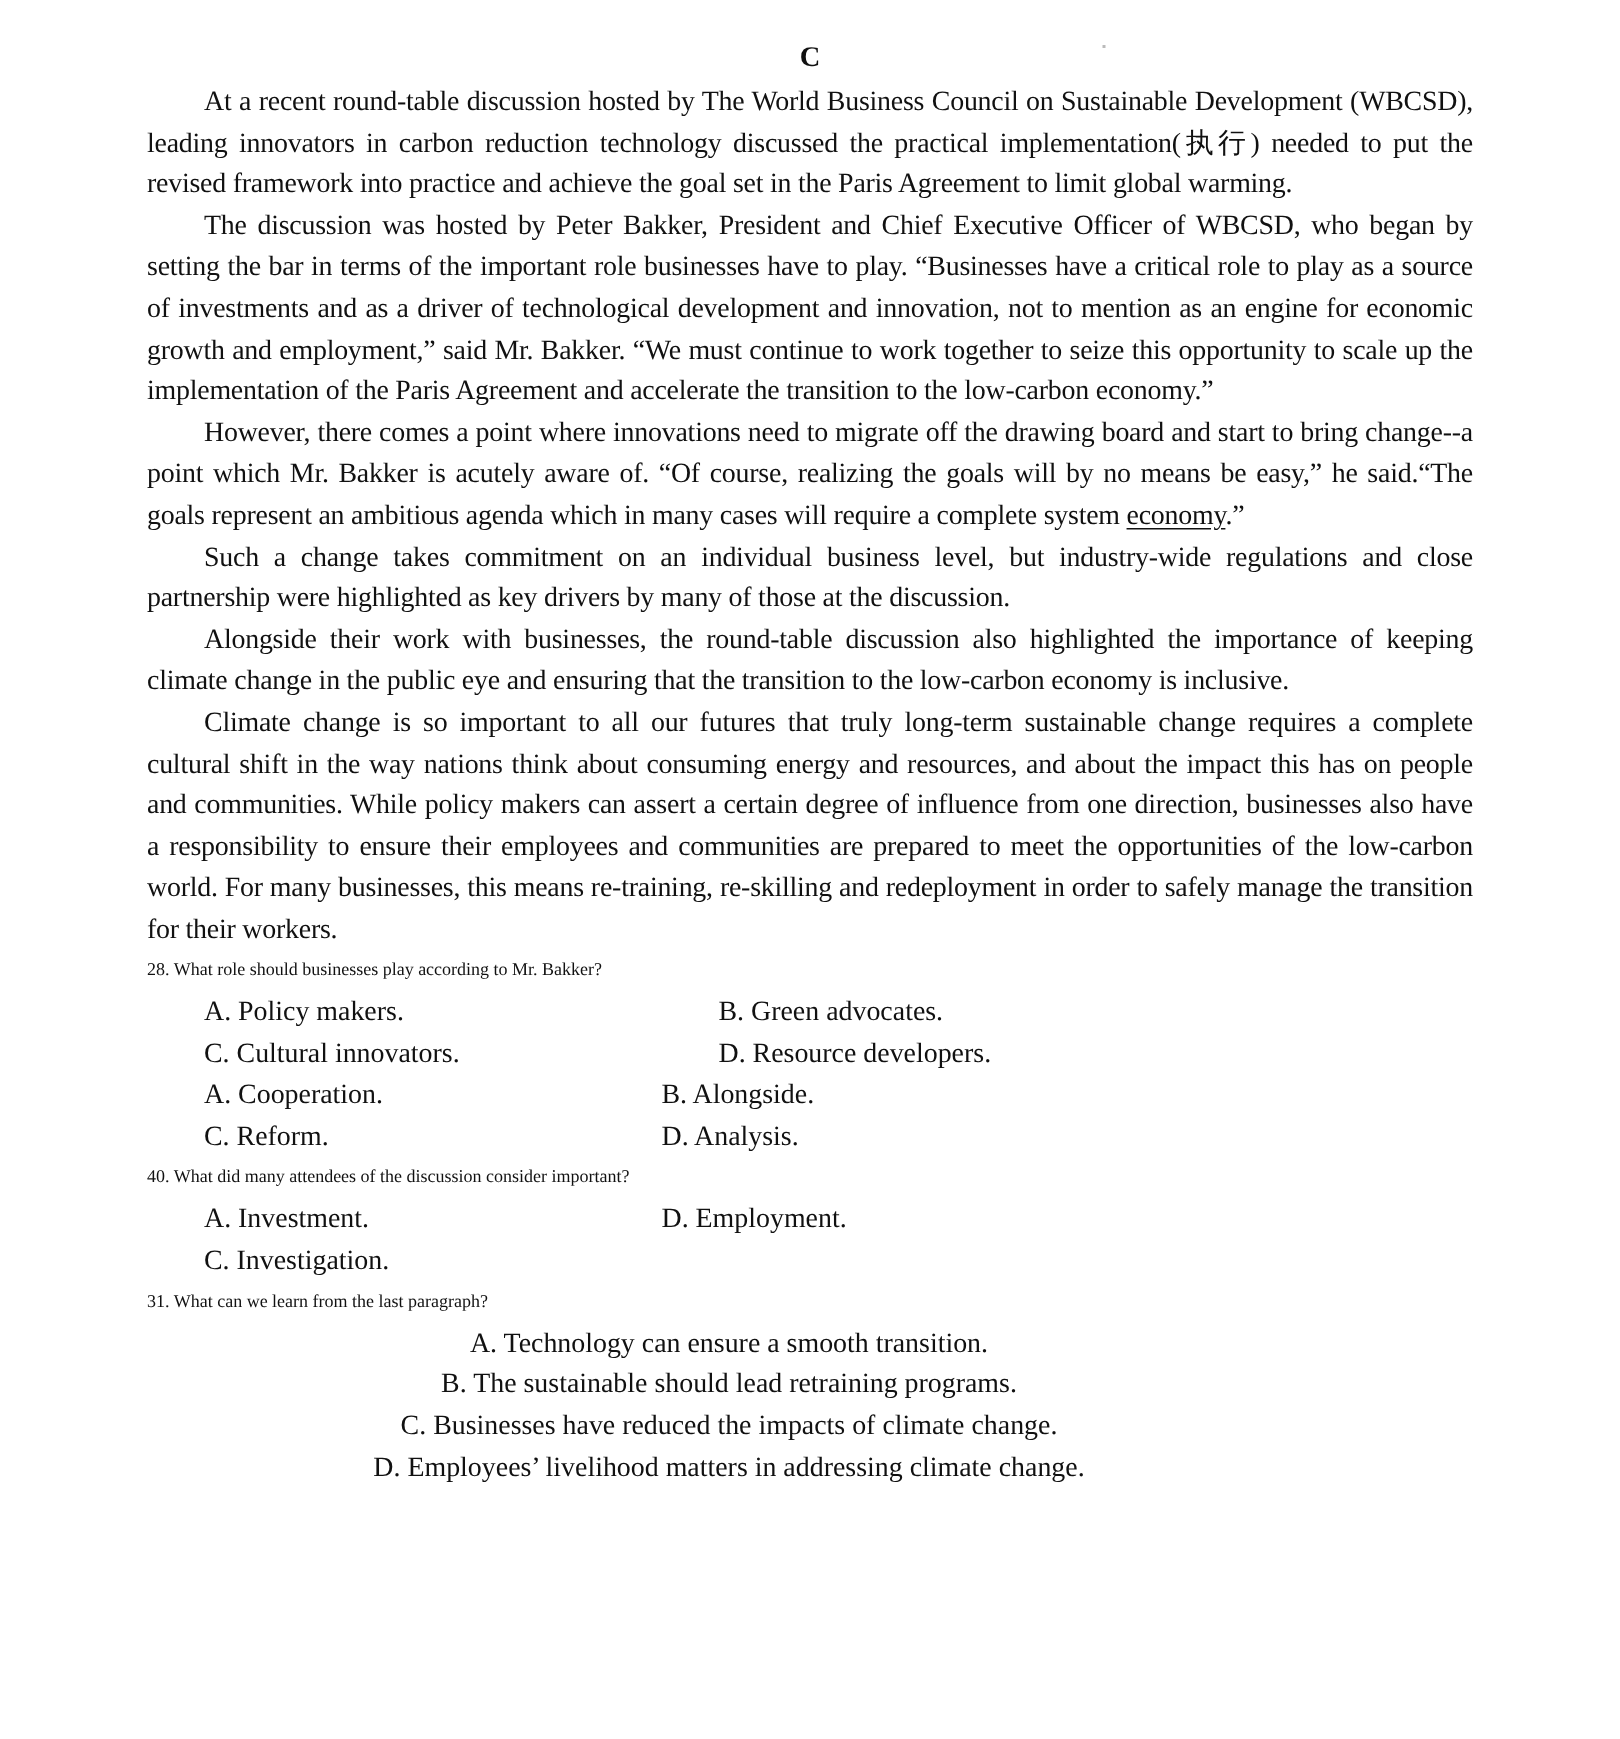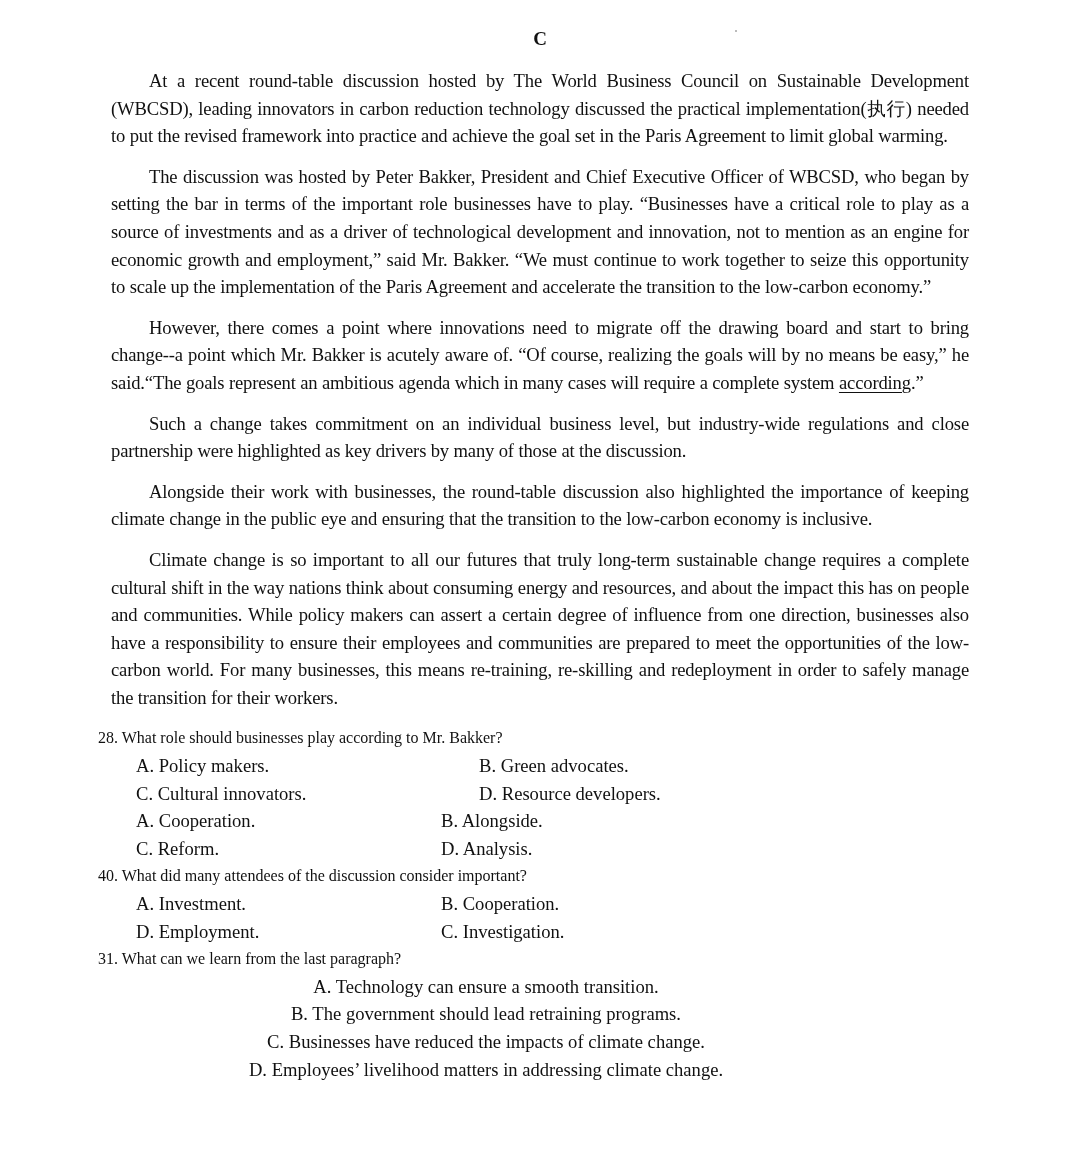--- a/index.html
+++ b/index.html
@@ -26,29 +26,29 @@
       font-size: 19px;
       line-height: 26px;
       height: 28px;
       margin: 0;
     }
     .para {
       font-size: 18.6px;
       line-height: 27.6px;
       text-align: justify;
       text-indent: 38px;
-      margin: 13px;
+      margin: 0;
       letter-spacing: -0.15px;
     }
     .para .ul {
       text-decoration: underline;
       text-underline-offset: 3px;
     }
     .question {
-      font-size: 16px;
+      font-size: 12px;
       line-height: 27.6px;
       margin: 0;
     }
     .options {
       display: grid;
       grid-template-columns: 305px 300px;
       padding-left: 38px;
       margin: 0;
     }
     .options.wide {
@@ -77,21 +77,21 @@
 
 <div class="dot-mark"></div>
 
 <div class="page">
   <h2 class="section-title">C</h2>
 
   <p class="para"><span>At a recent round-table discussion hosted by The World Business Council on Sustainable Development (WBCSD), leading innovators in carbon reduction technology discussed the practical implementation(执行) needed to put the revised framework into practice and achieve the goal set in the Paris Agreement to limit global warming.</span></p>
 
   <p class="para"><span>The discussion was hosted by Peter Bakker, President and Chief Executive Officer of WBCSD, who began by setting the bar in terms of the important role businesses have to play. “Businesses have a critical role to play as a source of investments and as a driver of technological development and innovation, not to mention as an engine for economic growth and employment,” said Mr. Bakker. “We must continue to work together to seize this opportunity to scale up the implementation of the Paris Agreement and accelerate the transition to the low-carbon economy.”</span></p>
 
-  <p class="para"><span>However, there comes a point where innovations need to migrate off the drawing board and start to bring change--a point which Mr. Bakker is acutely aware of. “Of course, realizing the goals will by no means be easy,” he said.“The goals represent an ambitious agenda which in many cases will require a complete system </span><span class="ul">according</span><span>.”</span></p>
+  <p class="para"><span>However, there comes a point where innovations need to migrate off the drawing board and start to bring change--a point which Mr. Bakker is acutely aware of. “Of course, realizing the goals will by no means be easy,” he said.“The goals represent an ambitious agenda which in many cases will require a complete system </span><span class="ul">economy</span><span>.”</span></p>
 
   <p class="para"><span>Such a change takes commitment on an individual business level, but industry-wide regulations and close partnership were highlighted as key drivers by many of those at the discussion.</span></p>
 
   <p class="para"><span>Alongside their work with businesses, the round-table discussion also highlighted the importance of keeping climate change in the public eye and ensuring that the transition to the low-carbon economy is inclusive.</span></p>
 
   <p class="para"><span>Climate change is so important to all our futures that truly long-term sustainable change requires a complete cultural shift in the way nations think about consuming energy and resources, and about the impact this has on people and communities. While policy makers can assert a certain degree of influence from one direction, businesses also have a responsibility to ensure their employees and communities are prepared to meet the opportunities of the low-carbon world. For many businesses, this means re-training, re-skilling and redeployment in order to safely manage the transition for their workers.</span></p>
 
   <div>
     <p class="question">28. What role should businesses play according to Mr. Bakker?</p>
     <div class="options wide">
@@ -108,28 +108,27 @@
       <div class="opt">B. Alongside.</div>
       <div class="opt">C. Reform.</div>
       <div class="opt">D. Analysis.</div>
     </div>
   </div>
 
   <div>
     <p class="question">40. What did many attendees of the discussion consider important?</p>
     <div class="options">
       <div class="opt">A. Investment.</div>
-      <div class="opt">B. Cooperation.</div>
       <div class="opt">D. Employment.</div>
       <div class="opt">C. Investigation.</div>
     </div>
   </div>
 
   <div>
     <p class="question">31. What can we learn from the last paragraph?</p>
     <div class="options single">
       <div class="opt">A. Technology can ensure a smooth transition.</div>
-      <div class="opt">B. The government should lead retraining programs.</div>
+      <div class="opt">B. The sustainable should lead retraining programs.</div>
       <div class="opt">C. Businesses have reduced the impacts of climate change.</div>
       <div class="opt">D. Employees’ livelihood matters in addressing climate change.</div>
     </div>
   </div>
 </div>
 
 </body></html>

